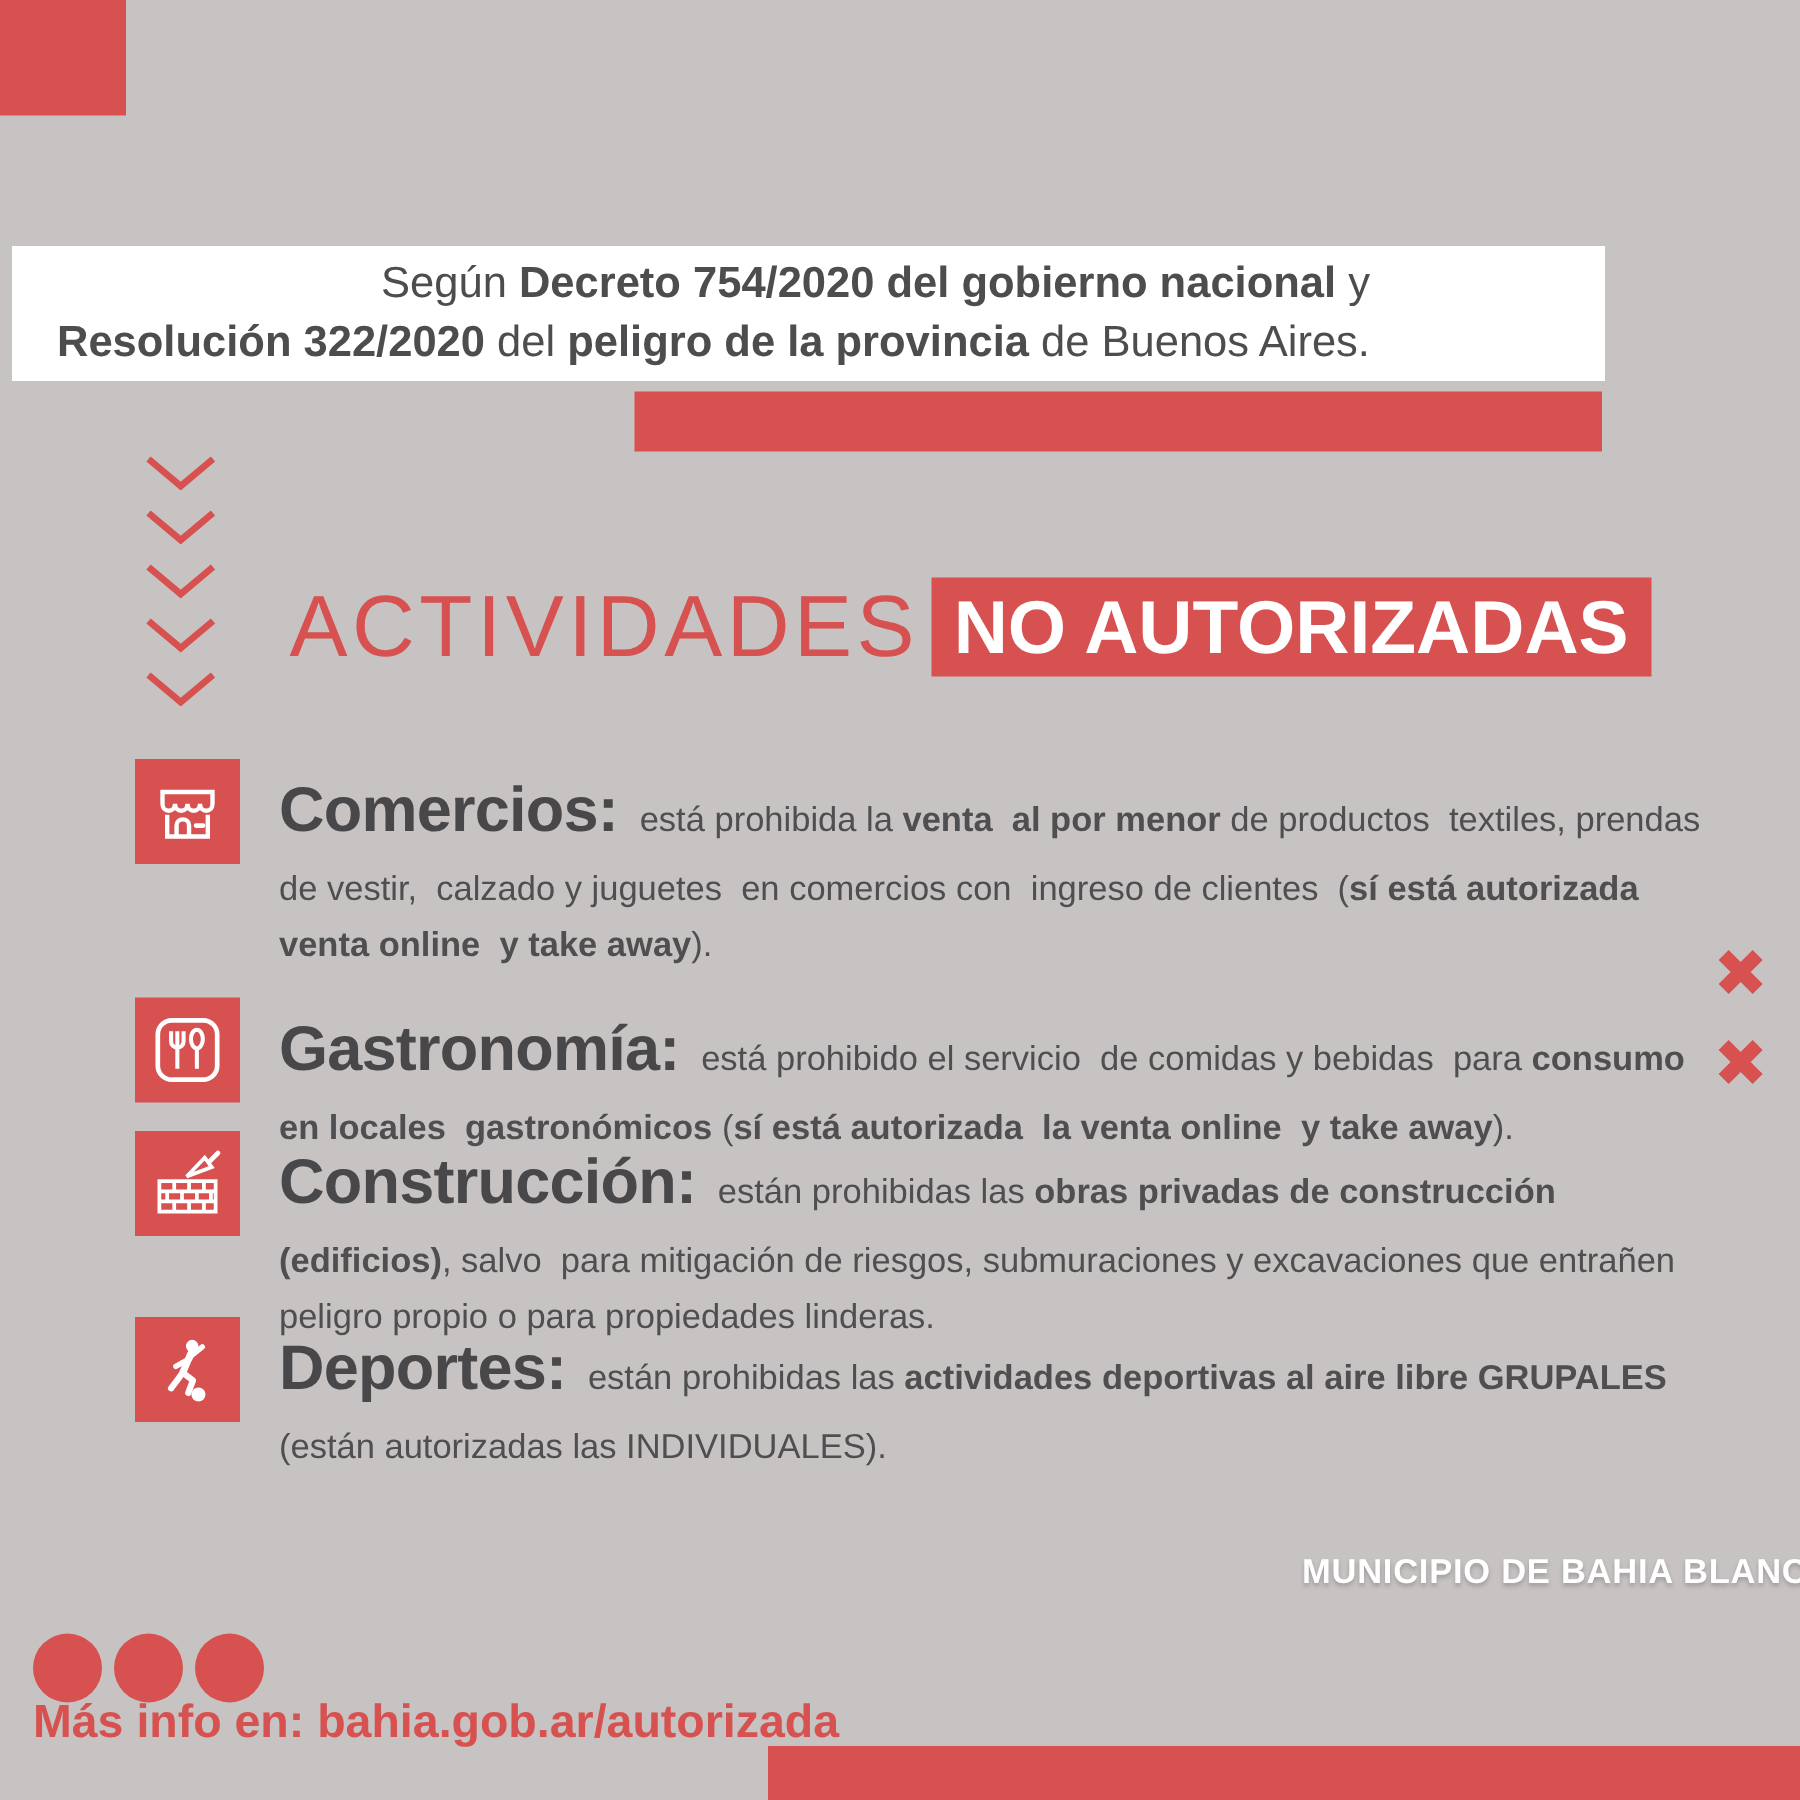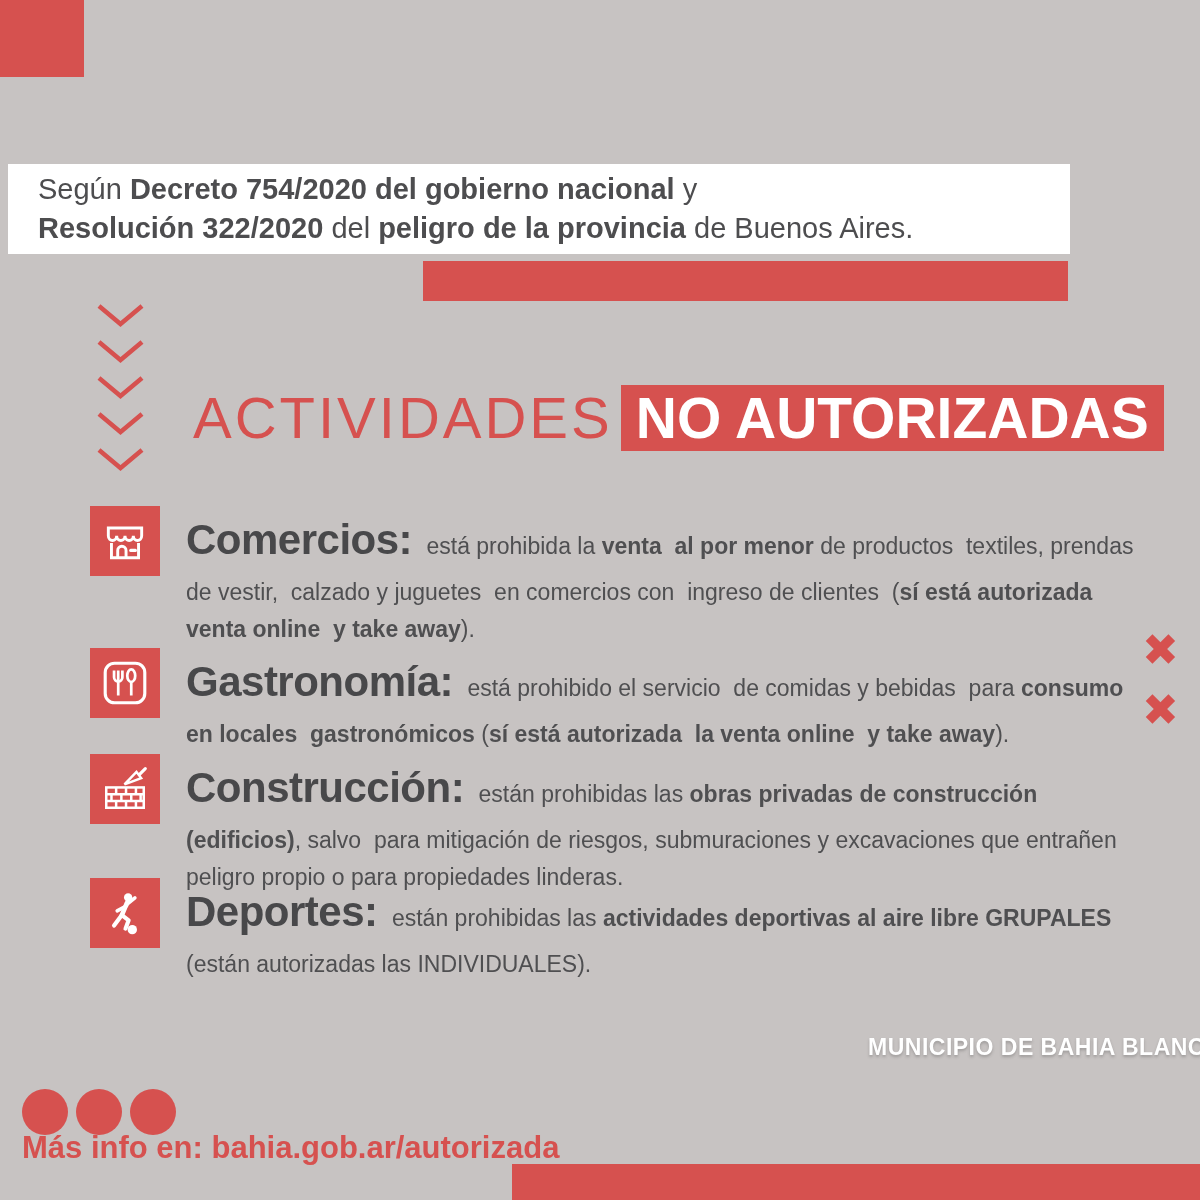--- a/index.html
+++ b/index.html
@@ -7,31 +7,31 @@
   .canvas{position:relative;width:1200px;height:1200px;background:#c7c3c2;overflow:hidden;}
 
   
   .corner-square{position:absolute;left:0;top:0;width:84px;height:77px;background:#d6514f;}
   .fase-block{position:absolute;left:812px;top:35px;width:388px;height:113px;background:#d6514f;
               display:flex;align-items:center;padding-left:26px;box-sizing:border-box;}
   .fase-label{color:#fff;font-size:84px;font-weight:bold;letter-spacing:2px;}
 
   .legal-band{position:absolute;left:8px;top:164px;width:1062px;height:90px;background:#ffffff;
               display:flex;align-items:center;padding-left:30px;box-sizing:border-box;}
-  .legal-text{font-size:29px;color:#4d4d4f;line-height:1.35;white-space:pre-wrap;}
+  .legal-text{font-size:29px;color:#4d4d4f;line-height:1.35;white-space:pre-wrap;text-align:right;}
   .accent-bar{position:absolute;left:423px;top:261px;width:645px;height:40px;background:#d6514f;}
 
   
   .chevrons{position:absolute;left:96px;top:303px;display:flex;flex-direction:column;gap:12px;}
   .chevrons svg{display:block;}
 
   
   .headline{position:absolute;left:193px;top:384px;display:flex;align-items:center;justify-content:flex-end;}
   .headline-light{color:#d6514f;font-size:58px;letter-spacing:3px;font-weight:400;margin-right:8px;}
-  .headline-highlight{background:#d6514f;color:#fff;font-weight:bold;font-size:57px;
+  .headline-highlight{background:#d6514f;color:#fff;font-weight:bold;font-size:50px;
                       height:66px;line-height:66px;padding:0 15px;letter-spacing:0;}
 
   
   .section{position:absolute;left:90px;width:1060px;display:flex;gap:26px;}
   .sec-icon{flex:0 0 auto;width:70px;height:70px;background:#d6514f;display:flex;
             align-items:center;justify-content:center;}
   .sec-text{font-size:23px;color:#4f4f51;line-height:1.62;white-space:pre-wrap;margin:0;width:960px;}
   .sec-title{font-size:42px;font-weight:bold;color:#48484a;letter-spacing:-0.5px;margin-right:8px;}
   .b{font-weight:bold;}
 
@@ -101,21 +101,21 @@
       <svg width="50" height="50" viewBox="0 0 48 48">
         <path class="wstroke" stroke-width="2.8" d="M8 11.5 h32 v7.5 c0 6 -8 6 -8 0 c0 6 -8 6 -8 0 c0 6 -8 6 -8 0 c0 6 -8 6 -8 0 z"></path>
         <path class="wstroke" stroke-width="2.8" d="M11 26 v14 h26 v-14"></path>
         <path class="wstroke" stroke-width="2.8" d="M17 40 v-7 a4 4 0 0 1 8 0 v7"></path>
         <line class="wstroke" stroke-width="3" stroke-linecap="round" x1="29.5" y1="33" x2="34" y2="33"></line>
       </svg>
     </div>
     <p class="sec-text"><span class="sec-title">Comercios:</span> <span><span>está prohibida la </span><span class="b">venta  al por menor</span><span> de productos  textiles, prendas de vestir,  calzado y juguetes  en comercios con  ingreso de clientes  (</span><span class="b">sí está autorizada  venta online  y take away</span><span>).</span></span></p>
   </div>
 
-  <div class="section" style="top:648px;">
+  <div class="section" style="top:665px;">
     <div class="sec-icon">
       <svg width="50" height="50" viewBox="0 0 48 48">
         <rect class="wstroke" stroke-width="3" x="5" y="5" width="38" height="38" rx="9"></rect>
         <path class="wstroke" stroke-width="2.6" d="M13.5 12 v6.5 a4 4 0 0 0 8 0 V12"></path>
         <line class="wstroke" stroke-width="2.6" x1="17.5" y1="12" x2="17.5" y2="36"></line>
         <ellipse class="wstroke" stroke-width="2.6" cx="30" cy="17" rx="3.8" ry="6"></ellipse>
         <line class="wstroke" stroke-width="2.6" x1="30" y1="23" x2="30" y2="36"></line>
       </svg>
     </div>
     <p class="sec-text"><span class="sec-title">Gastronomía:</span> <span><span>está prohibido el servicio  de comidas y bebidas  para </span><span class="b">consumo en locales  gastronómicos</span><span> (</span><span class="b">sí está autorizada  la venta online  y take away</span><span>).</span></span></p>

